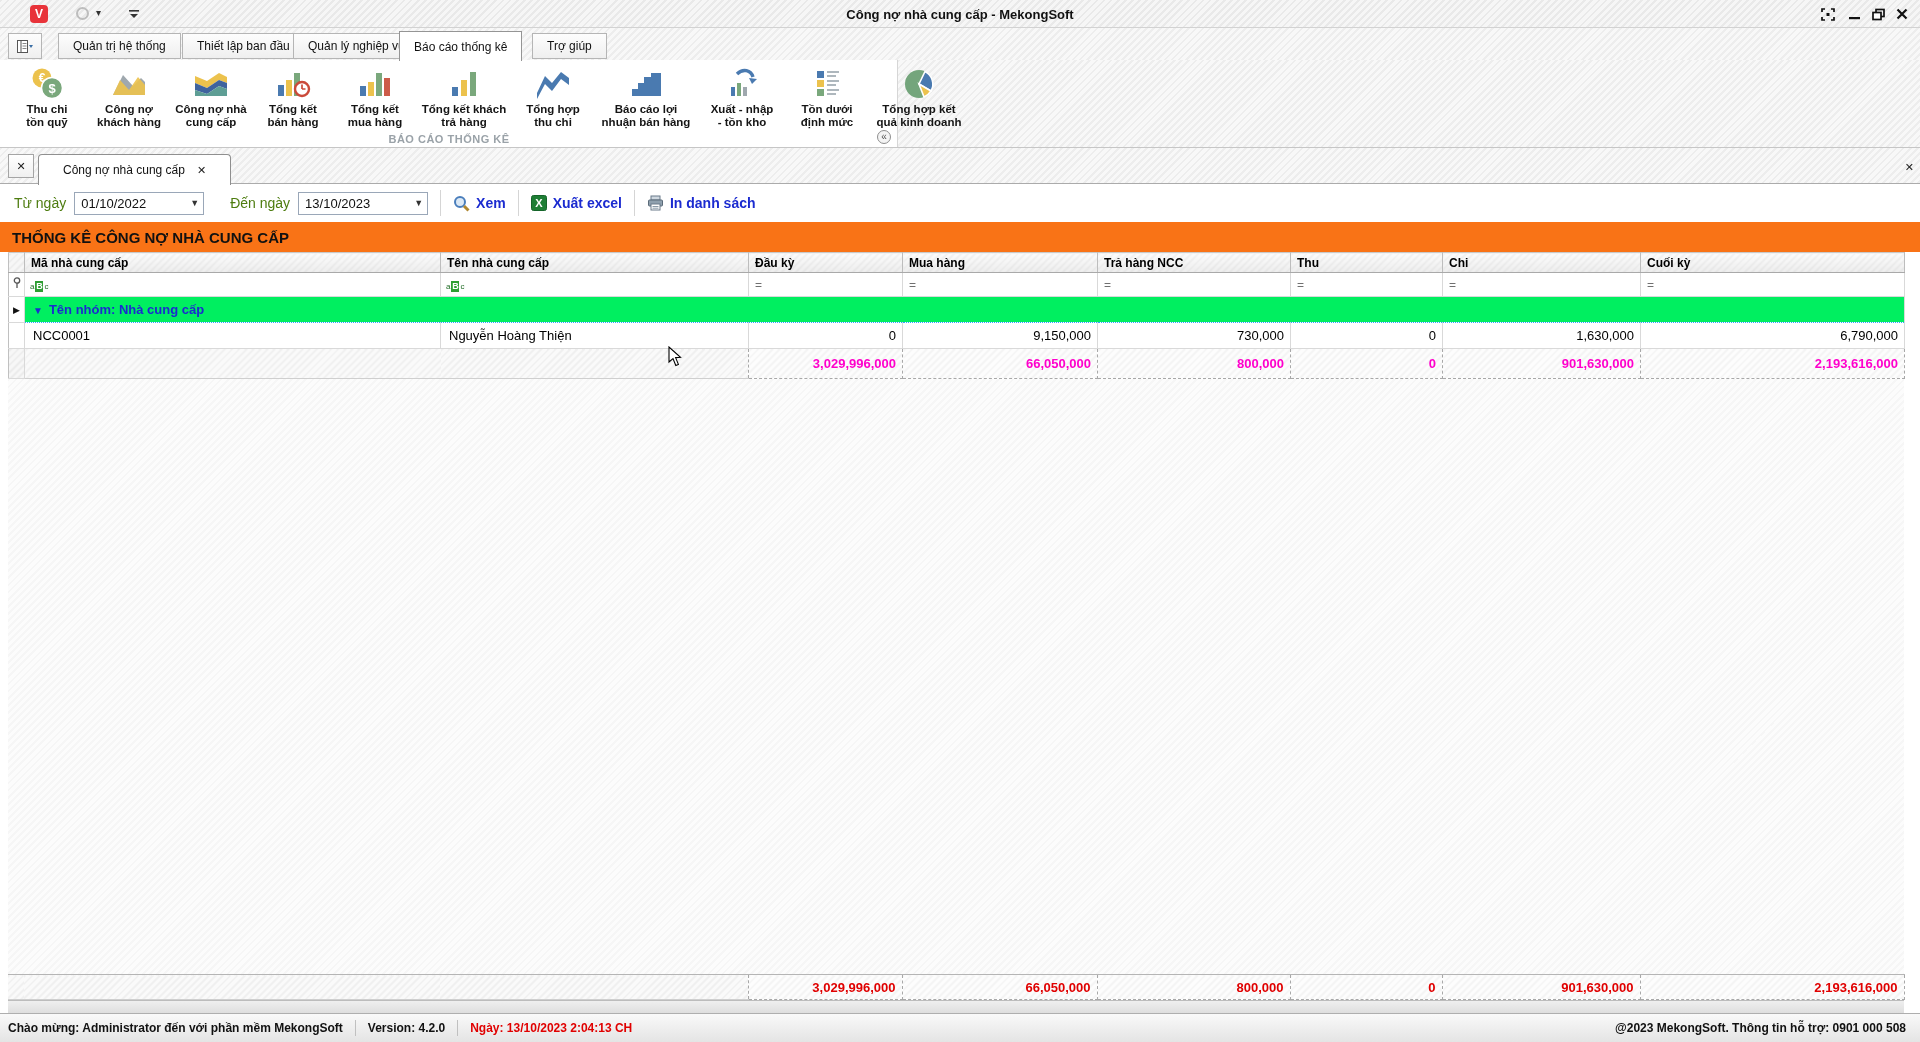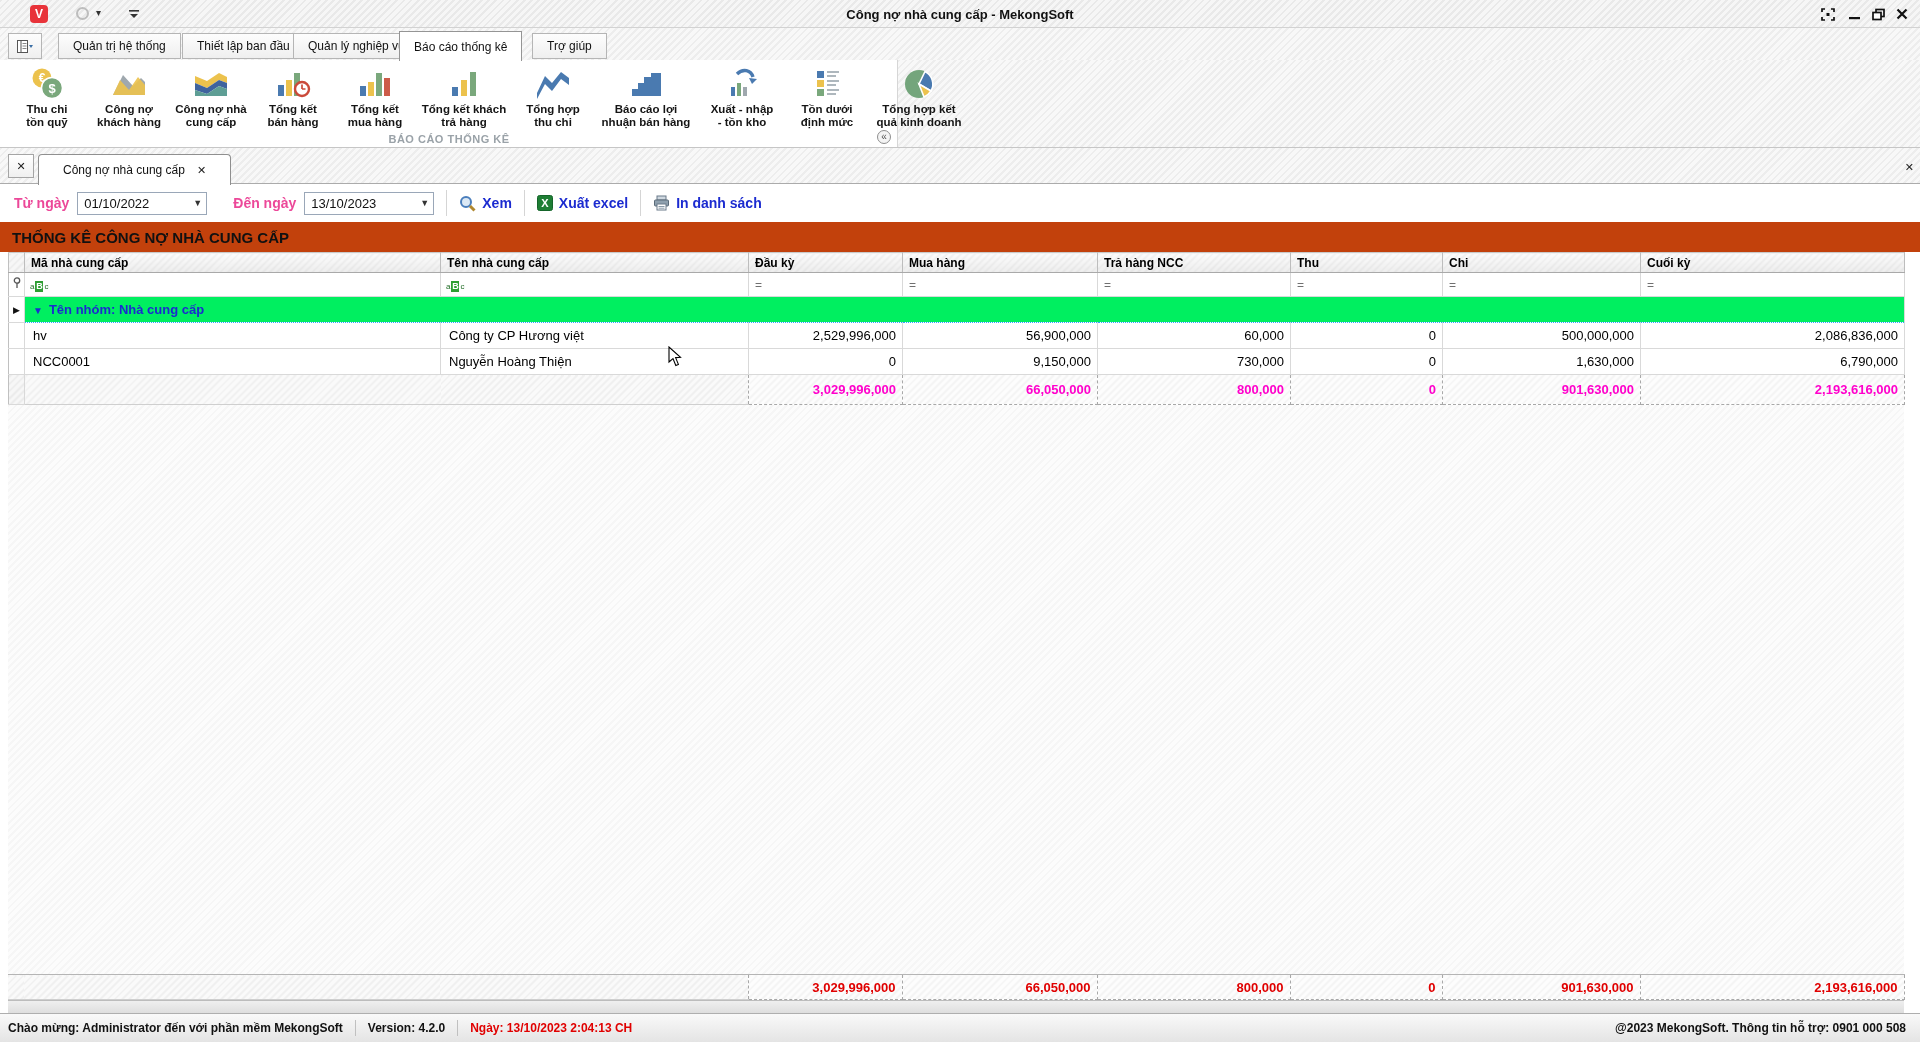--- a/index.html
+++ b/index.html
@@ -50,30 +50,30 @@
     border:1px solid #a5a5a5; display:flex; align-items:center; justify-content:center; }
   #doctab-active { position:absolute; left:38px; top:6px; height:31px; padding:0 24px; background:#fff;
     border:1px solid #8f8f8f; border-bottom:none; border-radius:4px 4px 0 0; z-index:4;
     display:flex; align-items:center; gap:12px; font-size:12px; color:#111; }
   .xglyph { font-weight:bold; font-size:11px; color:#222; }
   #doctabs-right-x { position:absolute; right:6px; top:9px; }
 
   
   #toolbar { position:absolute; top:184px; left:0; width:1920px; height:38px; background:#fff;
     display:flex; align-items:center; }
-  .blue-label { font-size:14px; font-weight:bold; color:#ec4899; }
+  .blue-label { font-size:14px; font-weight:normal; color:#4d7c0f; }
   .datebox { width:130px; height:23px; border:1px solid #9aa7b8; background:#fff; margin-left:8px;
     display:flex; align-items:center; }
   .datebox .val { flex:1; font-size:13px; color:#111; padding-left:6px; }
   .datebox .dd { width:17px; text-align:center; font-size:9px; color:#333; }
   .tsep { width:1px; height:26px; background:#d5d5d5; margin:0 12px; }
   .toolbtn { display:flex; align-items:center; gap:6px; font-size:14px; font-weight:bold; color:#1b2bd0; }
 
   
-  #reporttitle { position:absolute; top:222px; left:0; width:1920px; height:30px; background:#c2410c;
+  #reporttitle { position:absolute; top:222px; left:0; width:1920px; height:30px; background:#f97316;
     display:flex; align-items:center; }
   #reporttitle span { font-size:15px; font-weight:bold; color:#111; padding-left:12px; }
 
   
   #grid { position:absolute; top:252px; left:8px; width:1896px; height:761px; display:flex; flex-direction:column; }
   table { border-collapse:collapse; table-layout:fixed; width:1896px; }
   th,td { overflow:hidden; white-space:nowrap; }
   th { height:20px; font-size:12px; font-weight:bold; color:#000; text-align:left; padding:0 6px;
     background:repeating-linear-gradient(135deg,rgba(0,0,0,.035) 0 2px,rgba(0,0,0,0) 2px 5px),linear-gradient(#fcfcfc,#ededed);
     border-right:1px solid #bdbdbd; border-bottom:1px solid #a9a9a9; border-top:1px solid #c9c9c9; }
@@ -426,31 +426,20 @@
       <td class="eq">=</td>
     </tr>
     <tr class="ggroup">
       <td class="gut">▶</td>
       <td class="greenrow" colspan="8">
         <span class="gcaret">▼</span><span>Tên nhóm: Nhà cung cấp</span>
       </td>
     </tr>
     <tr class="gdata">
       <td class="gut"></td>
-      <td class="tcell">hv</td>
-      <td class="tcell">Công ty CP Hương việt</td>
-      <td class="ncell">2,529,996,000</td>
-      <td class="ncell">56,900,000</td>
-      <td class="ncell">60,000</td>
-      <td class="ncell">0</td>
-      <td class="ncell">500,000,000</td>
-      <td class="ncell">2,086,836,000</td>
-    </tr>
-    <tr class="gdata">
-      <td class="gut"></td>
       <td class="tcell">NCC0001</td>
       <td class="tcell">Nguyễn Hoàng Thiện</td>
       <td class="ncell">0</td>
       <td class="ncell">9,150,000</td>
       <td class="ncell">730,000</td>
       <td class="ncell">0</td>
       <td class="ncell">1,630,000</td>
       <td class="ncell">6,790,000</td>
     </tr>
     <tr class="gfoot">

